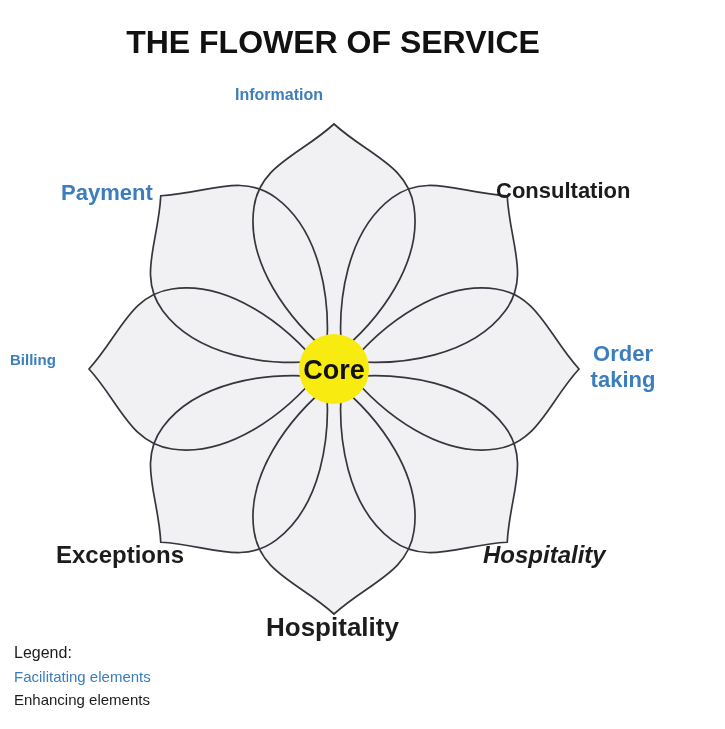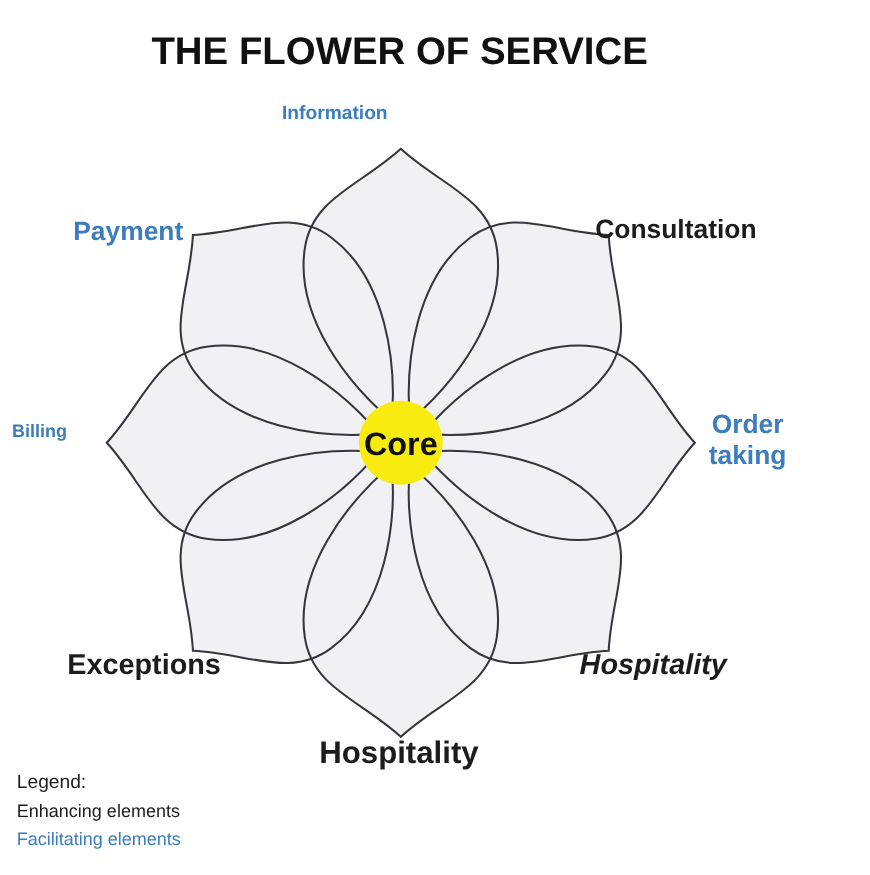--- a/index.html
+++ b/index.html
@@ -84,17 +84,17 @@
   <div id="label-consultation" class="label enhancing">Consultation</div>
   <div id="label-order-taking" class="label facilitating">Order taking</div>
   <div id="label-hospitality" class="label enhancing">Hospitality</div>
   <div id="label-safekeeping" class="label enhancing">Hospitality</div>
   <div id="label-exceptions" class="label enhancing">Exceptions</div>
   <div id="label-billing" class="label facilitating">Billing</div>
   <div id="label-payment" class="label facilitating">Payment</div>
 
   <div id="legend">
     <div id="legend-heading">Legend:</div>
+    <div class="legend-item facilitating">Facilitating elements</div>
     <div class="legend-item enhancing">Enhancing elements</div>
-    <div class="legend-item facilitating">Facilitating elements</div>
   </div>
 
 </div>
 
 </body></html>

